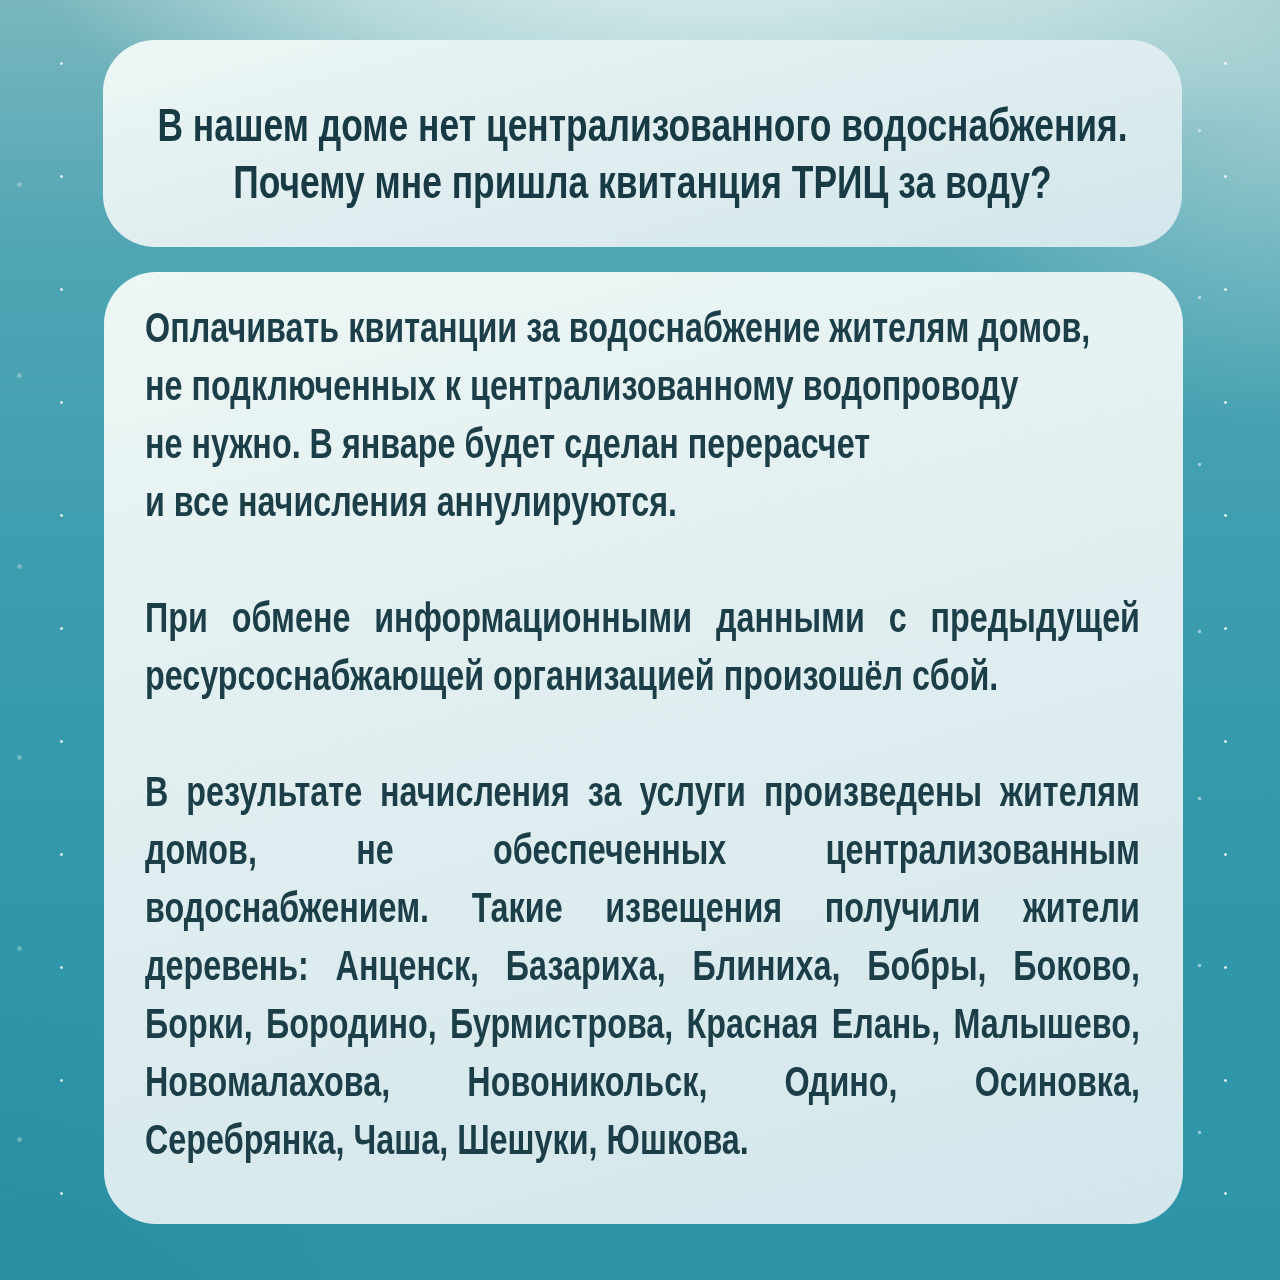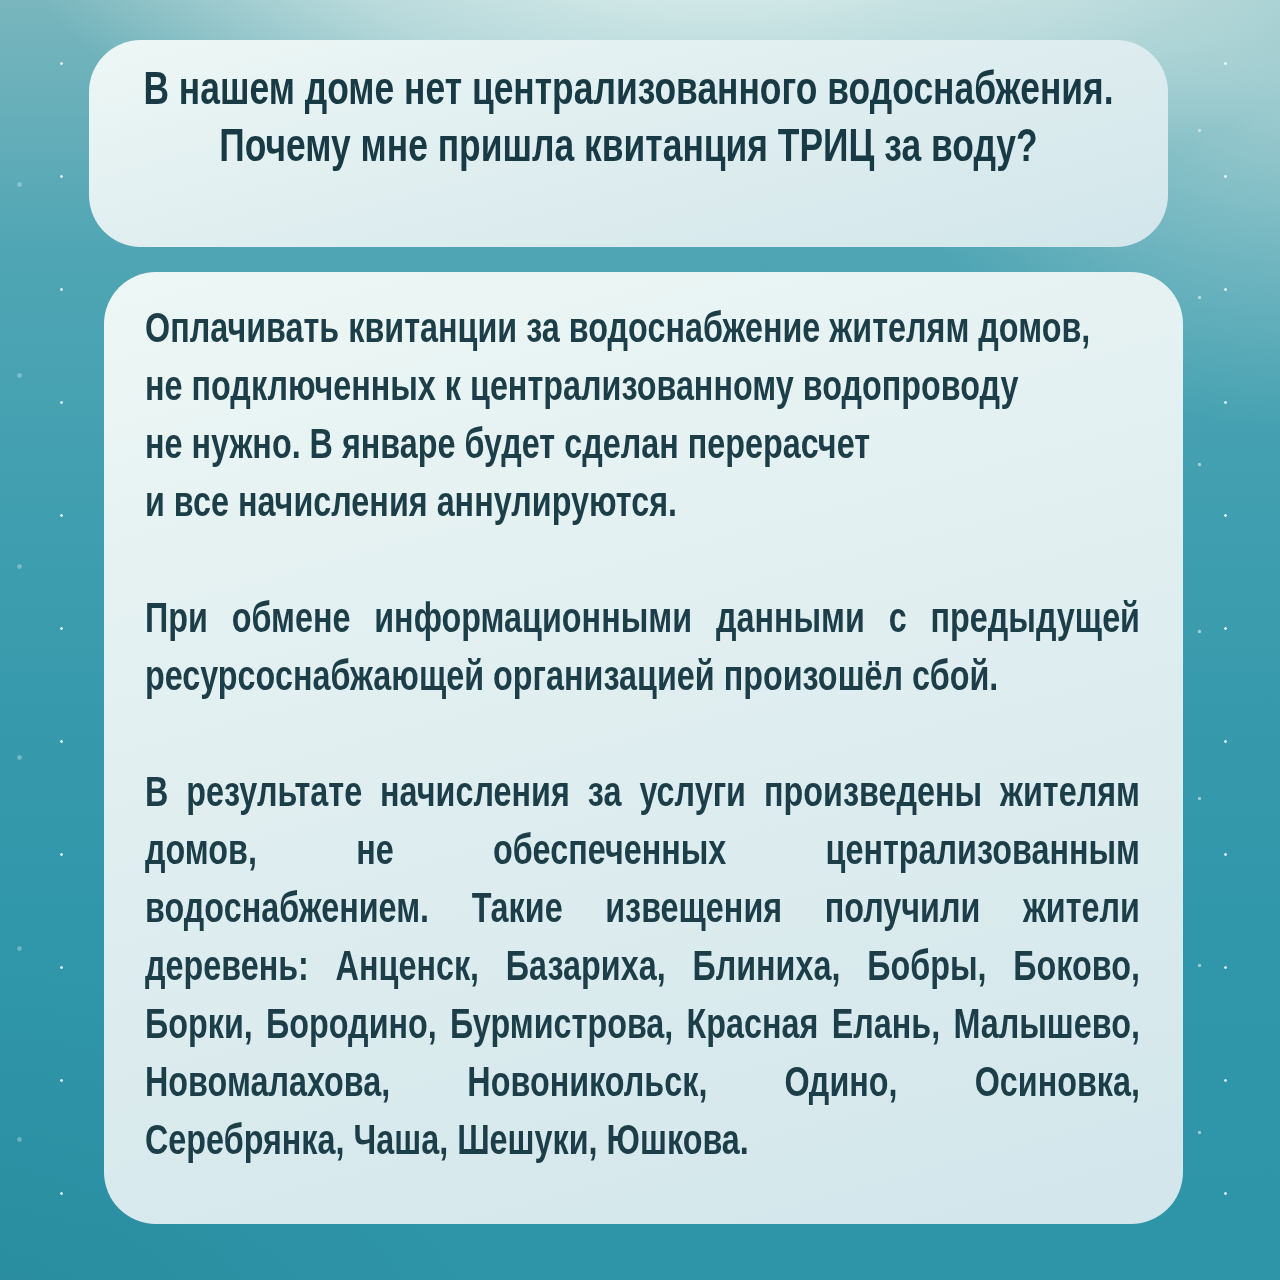--- a/index.html
+++ b/index.html
@@ -30,22 +30,22 @@
     background-position: 13px 7px, 67px 47px, 131px 89px;
   }
   .card {
     position: absolute; z-index: 2;
     background: linear-gradient(165deg, #edf7f5 0%, #e0eef0 45%, #d2e6eb 100%);
     border-radius: 52px;
     color: #1c3d47;
     overflow: hidden;
   }
   .card-q {
-    left: 89px; top: 40px; width: 1079px; height: 207px;
-    display: flex; flex-direction: column; 
+    left: 103px; top: 40px; width: 1079px; height: 207px;
+    display: flex; flex-direction: column; justify-content: center;
     padding: 20px 30px 0 30px; box-sizing: border-box;
   }
   .card-a {
     left: 104px; top: 272px; width: 1079px; height: 952px;
     box-sizing: border-box;
     padding: 27px 43px 0 41px;
   }
   
   .condense {
     width: 129.87%;

